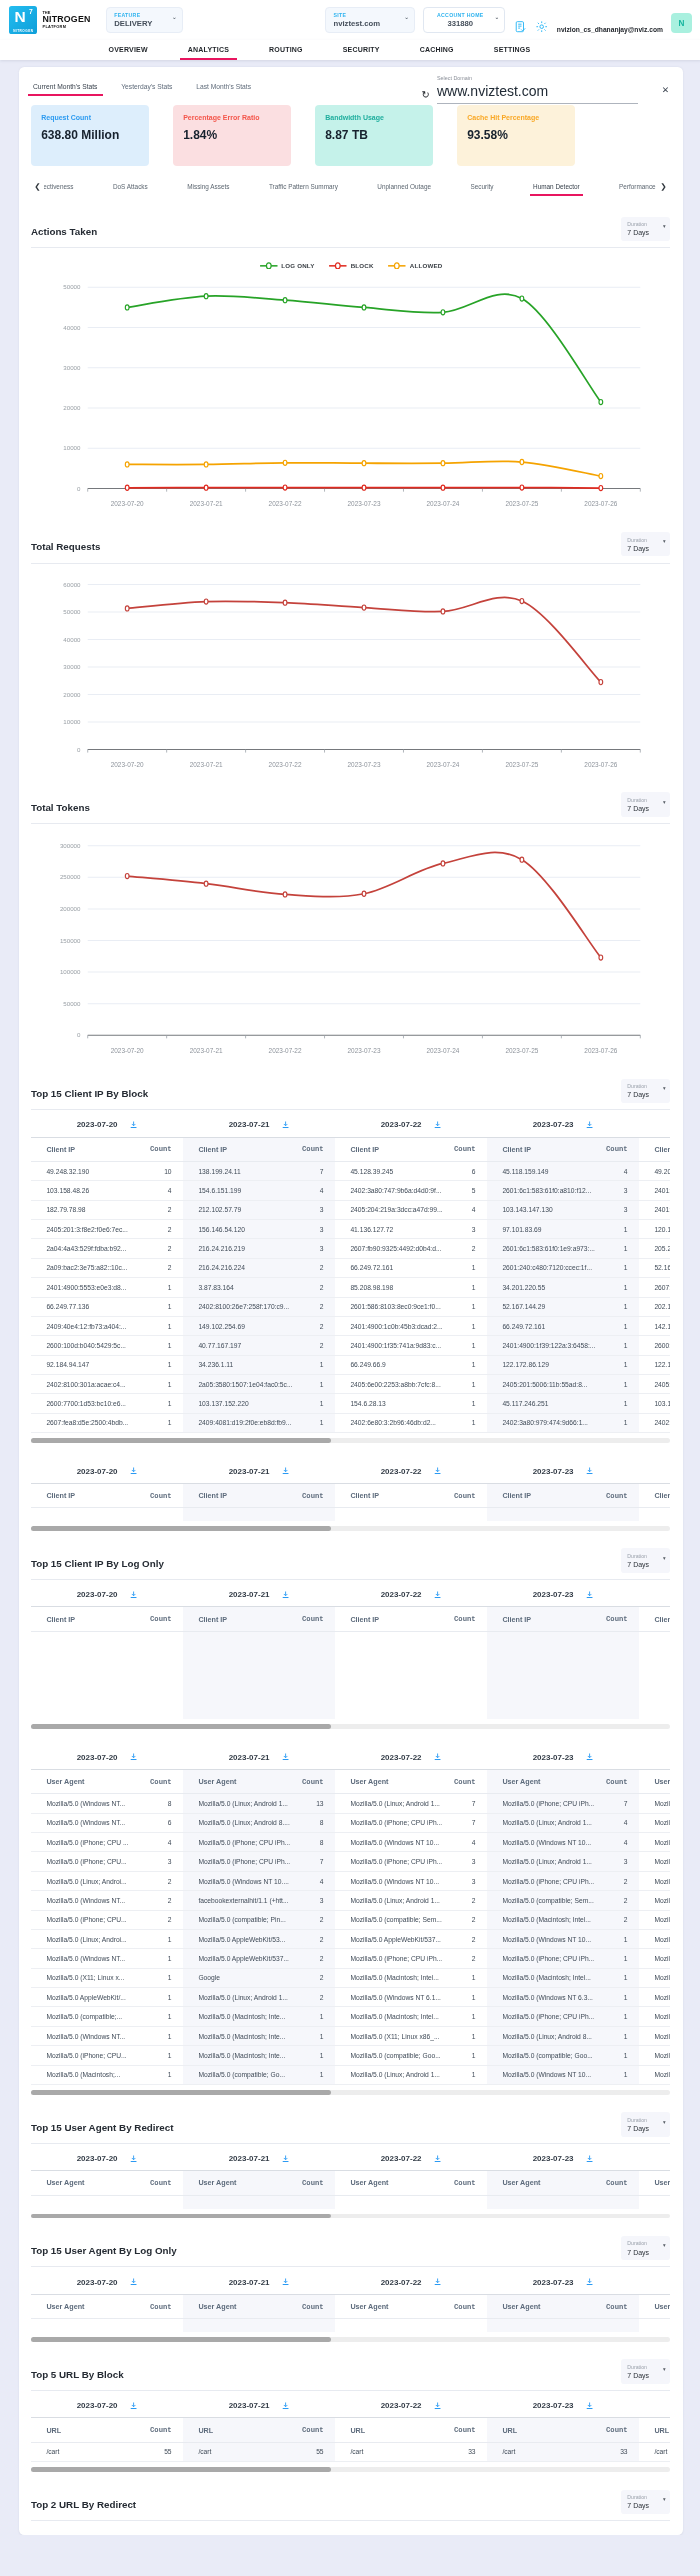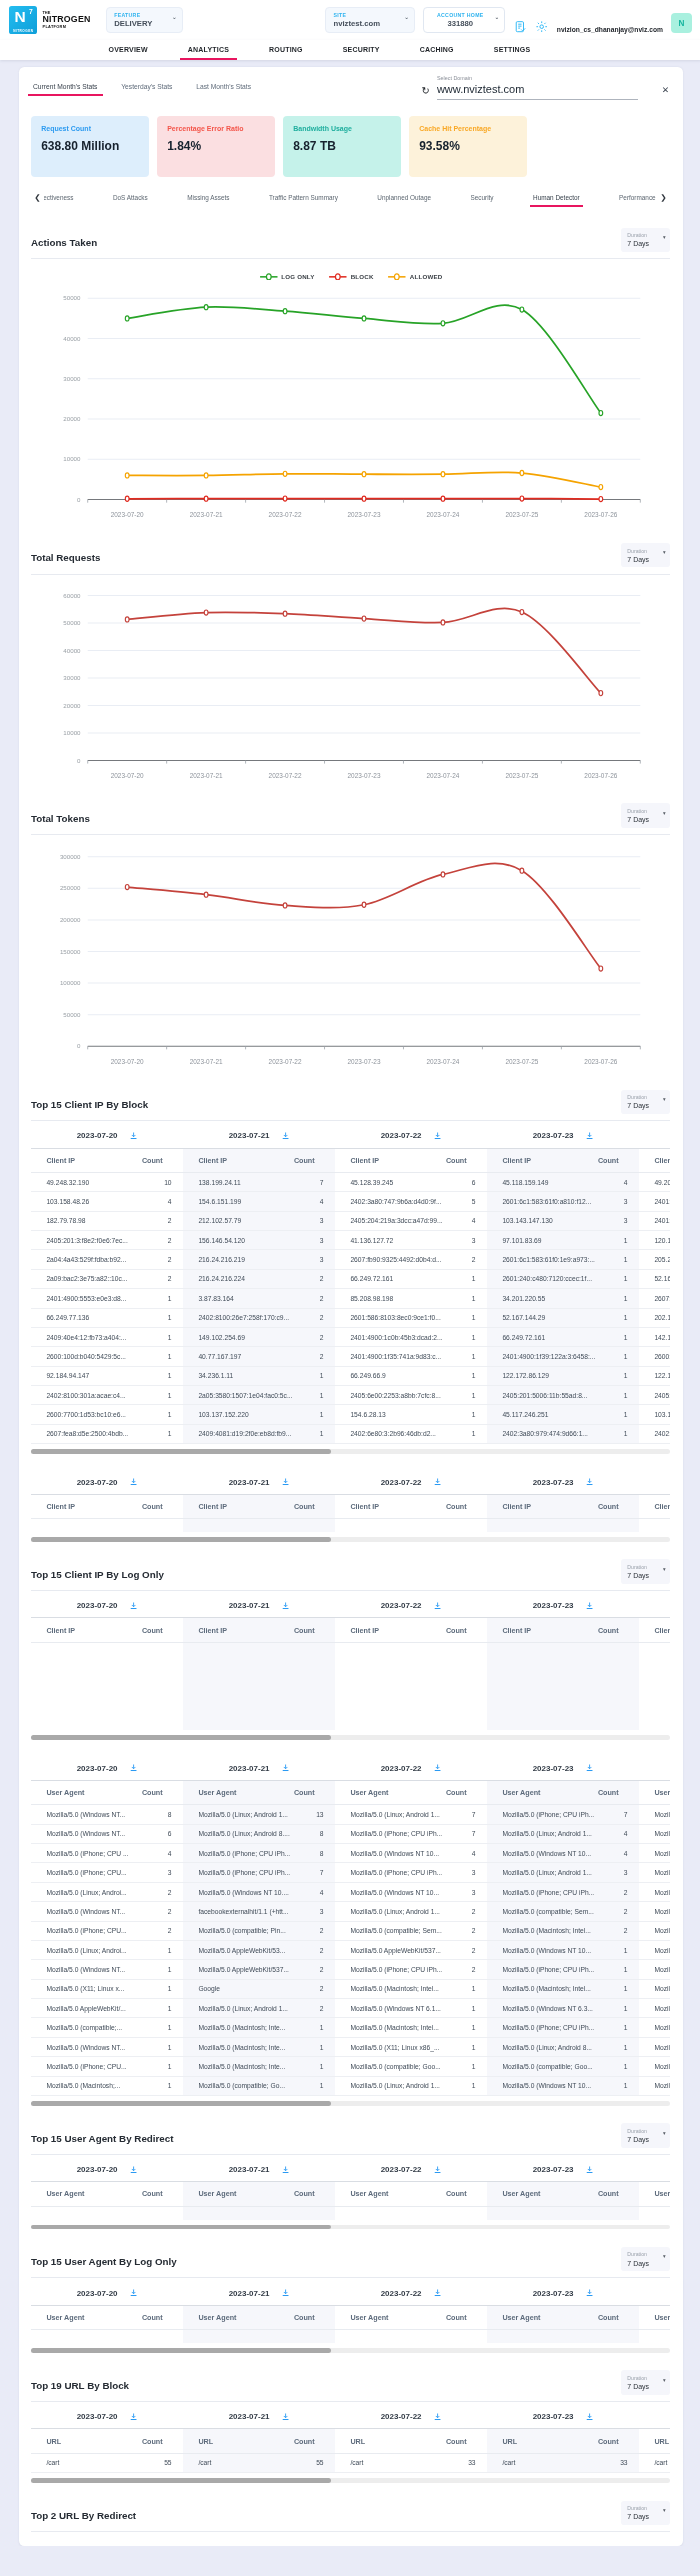--- a/index.html
+++ b/index.html
@@ -41,24 +41,24 @@
 
   .stats-tabs { display:flex; gap:19.6px; padding-top:5.2px; }
   .stats-tab { font-size:6.7px; color:#5f6b7a; padding:8.2px 2.1px 6.2px; position:relative; cursor:pointer; }
   .stats-tab.active { color:#39424d; }
   .stats-tab.active::after { content:""; position:absolute; left:-3.1px; right:-3.1px; bottom:0; height:1.5px; background:#e8155f; }
 
   .domain-area { position:absolute; right:45px; top:8.2px; display:flex; align-items:flex-end; gap:7.2px; width:216px; }
   .refresh-btn { font-size:9.8px; color:#1f2328; cursor:pointer; line-height:1; padding-bottom:4.1px; }
   .domain-select { flex:1; border-bottom:0.5px solid #aeb4bd; padding-bottom:3.6px; cursor:pointer; }
   .domain-label { font-size:5.4px; color:#8a8f98; }
-  .domain-value { font-size:11px; color:#212b36; margin-top:1.5px; }
+  .domain-value { font-size:14px; color:#212b36; margin-top:1.5px; }
   .close-x { position:absolute; right:13.4px; top:17.5px; font-size:8.8px; color:#3c4551; cursor:pointer; }
 
-  .cards-row { display:flex; gap:8px; margin-top:20px; }
+  .cards-row { display:flex; gap:24px; margin-top:9px; }
   .stat-card { width:118px; height:61px; border-radius:4.1px; padding:9.3px 10.3px; }
   .stat-label { font-size:7px; font-weight:bold; }
   .stat-value { font-size:12px; font-weight:bold; color:#17222e; margin-top:6.7px; }
 
   .subtabs { display:flex; align-items:center; margin-top:8.2px; height:25px; }
   .subtab-arrow { flex:0 0 13.4px; font-size:7.7px; color:#30363d; cursor:pointer; text-align:center; }
   .subtab-strip { flex:1; overflow:hidden; display:flex; justify-content:space-between; white-space:nowrap; }
   .subtab { font-size:6.4px; color:#5c6670; padding:7.7px 1px; position:relative; cursor:pointer; }
   .subtab:first-child { margin-left:-30px; }
   .subtab.active { color:#39424d; }
@@ -84,21 +84,21 @@
   table.nv-tbl { border-collapse:collapse; table-layout:fixed; width:762px; }
   .nv-tbl col.c-ip { width:111px; } .nv-tbl col.c-ct { width:41px; }
   .nv-tbl th, .nv-tbl td { font-weight:normal; text-align:left; }
   .nv-tbl .dates th { padding:8.2px 0 7.2px; }
   .date-cell { display:flex; align-items:center; justify-content:center; gap:12.4px; }
   .date-txt { font-size:8px; font-weight:bold; color:#333c47; }
   .dl-icon { width:7.2px; height:7.7px; cursor:pointer; }
   .nv-tbl .subs th { border-top:0.5px solid #d9dde3; border-bottom:0.5px solid #e8ebf0;
     font-size:7.2px; font-weight:bold; color:#5d6b7c; padding:7.2px 0; }
   .nv-tbl .subs th.h-ip { padding-left:15.5px; }
-  .nv-tbl .subs th.h-ct { text-align:left; padding-right:11.3px; }
+  .nv-tbl .subs th.h-ct { text-align:right; padding-right:11.3px;font-family:Liberation Mono, monospace; }
   .nv-tbl tbody td { font-size:6.7px; color:#3f4a57; padding:5.7px 0; border-bottom:0.5px solid #edeff3;
     overflow:hidden; text-overflow:ellipsis; white-space:nowrap; }
   .nv-tbl tbody td.d-ip { padding-left:15.5px; }
   .nv-tbl tbody td.d-ct { text-align:right; padding-right:11.3px; }
   .nv-tbl .alt { background:#f6f7fb; }
   .nv-tbl .spacer td { border-bottom:none; }
   .hscroll { height:4.6px; background:#ededed; border-radius:2.6px; margin-top:5.2px; position:relative; }
   .hscroll .thumb { position:absolute; left:0; top:0; height:4.6px; width:47%; background:#a9a9a9; border-radius:2.6px; cursor:grab; }
 
   svg text { font-family:"Liberation Sans", sans-serif; }
@@ -1245,21 +1245,21 @@
             </table>
           </div>
           <div class="hscroll">
             <div class="thumb"></div>
           </div>
         </div>
   </section>
 
   <section class="panel">
     <div class="panel-head">
-      <h2 class="panel-title">Top 19 URL By Block</h2>
+      <h2 class="panel-title">Top 5 URL By Block</h2>
       <div class="duration">
         <div class="dur-label">Duration</div>
         <div class="dur-value">7 Days</div>
         <span class="dur-caret">▾</span>
       </div>
     </div>
     <div class="nv-table">
           <div class="tbl-scroll">
             <table class="nv-tbl">
               <colgroup>

